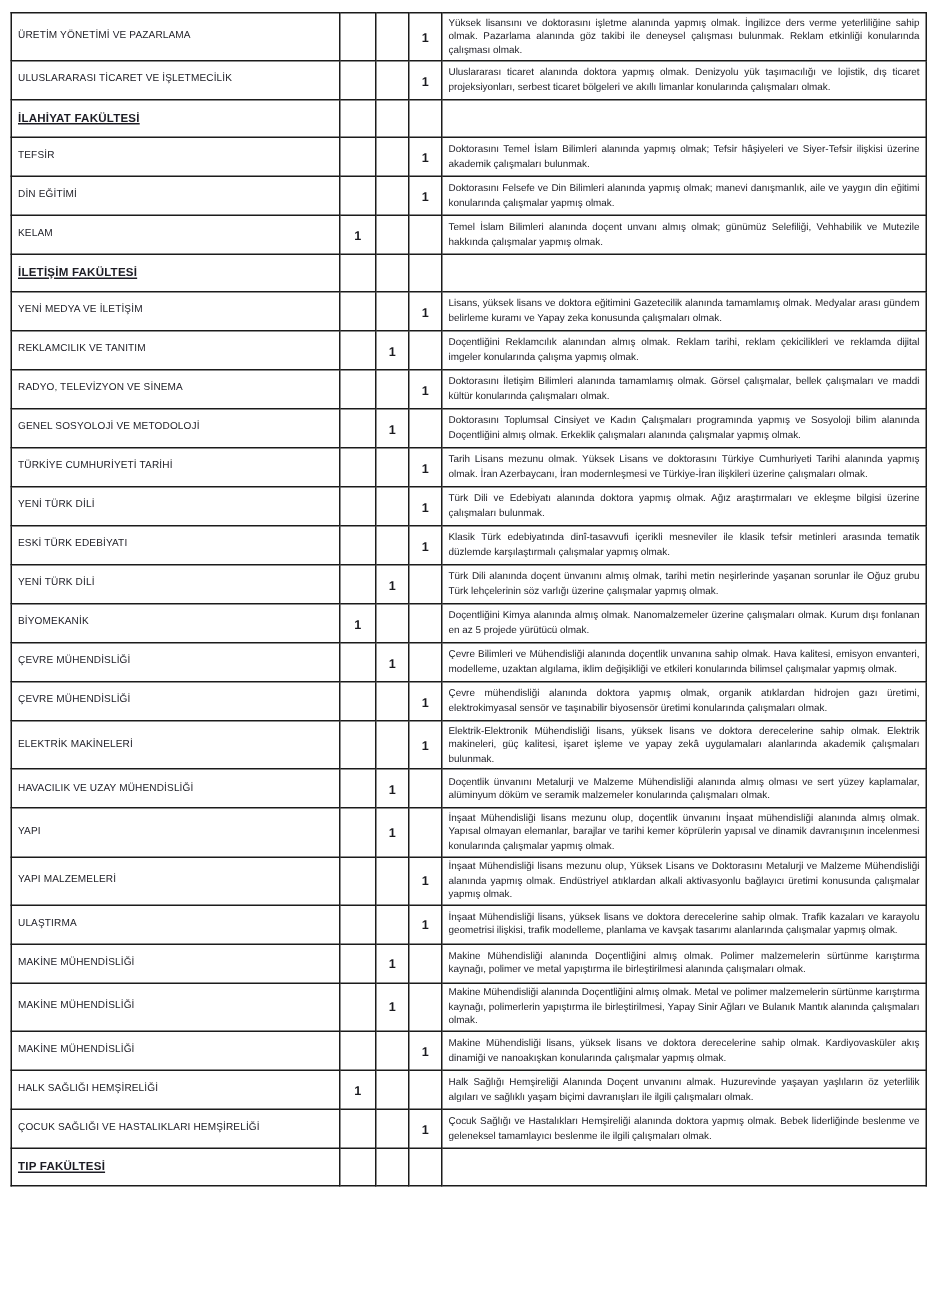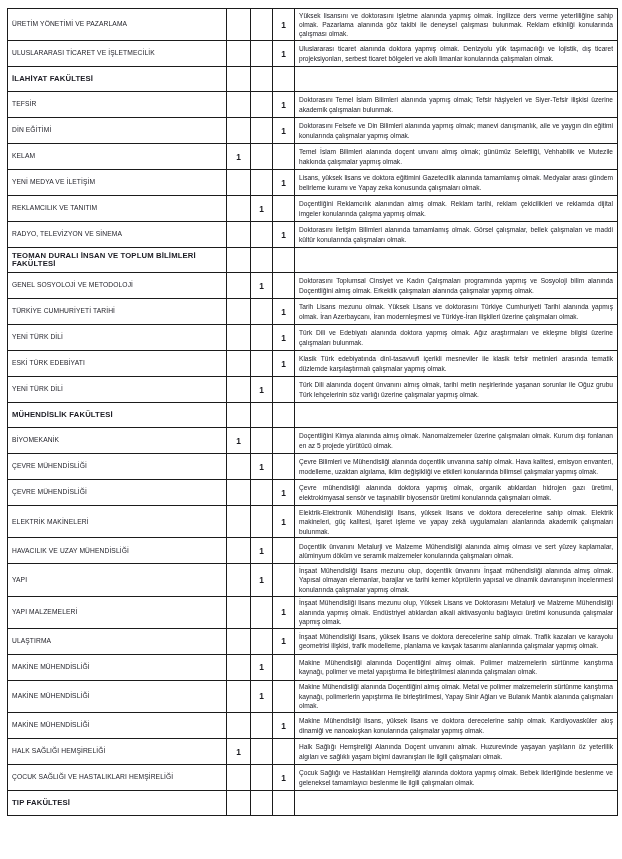--- a/index.html
+++ b/index.html
@@ -36,21 +36,21 @@
   col.c-req  { width: 323px; }
 
   td.name {
     font-size: 6.7px;
     line-height: 8.6px;
     padding: 2px 2px 2px 4px;
     letter-spacing: 0.1px;
     color: #1c1c24;
   }
   tr.position td { height: 21px; }
-  tr.section td { height: 20px; }
+  tr.section td { height: 20px; text-decoration: underline; }
   tr.section td.name {
     font-size: 7.7px;
     font-weight: bold;
     letter-spacing: 0.15px;
   }
   td.num {
     text-align: center;
     font-weight: bold;
     font-size: 8.4px;
     padding: 0;
@@ -111,20 +111,27 @@
           <td class="num">1</td>
           <td class="req">Doktorasını Felsefe ve Din Bilimleri alanında yapmış olmak; manevi danışmanlık, aile ve yaygın din eğitimi konularında çalışmalar yapmış olmak.</td>
         </tr>
         <tr class="position">
           <td class="name">KELAM</td>
           <td class="num">1</td>
           <td class="num"></td>
           <td class="num"></td>
           <td class="req">Temel İslam Bilimleri alanında doçent unvanı almış olmak; günümüz Selefiliği, Vehhabilik ve Mutezile hakkında çalışmalar yapmış olmak.</td>
         </tr>
+        <tr class="section">
+          <td class="name">İLETİŞİM FAKÜLTESİ</td>
+          <td class="num"></td>
+          <td class="num"></td>
+          <td class="num"></td>
+          <td class="req"></td>
+        </tr>
         <tr class="position">
           <td class="name">YENİ MEDYA VE İLETİŞİM</td>
           <td class="num"></td>
           <td class="num"></td>
           <td class="num">1</td>
           <td class="req">Lisans, yüksek lisans ve doktora eğitimini Gazetecilik alanında tamamlamış olmak. Medyalar arası gündem belirleme kuramı ve Yapay zeka konusunda çalışmaları olmak.</td>
         </tr>
         <tr class="position">
           <td class="name">REKLAMCILIK VE TANITIM</td>
           <td class="num"></td>
@@ -132,27 +139,20 @@
           <td class="num"></td>
           <td class="req">Doçentliğini Reklamcılık alanından almış olmak. Reklam tarihi, reklam çekicilikleri ve reklamda dijital imgeler konularında çalışma yapmış olmak.</td>
         </tr>
         <tr class="position">
           <td class="name">RADYO, TELEVİZYON VE SİNEMA</td>
           <td class="num"></td>
           <td class="num"></td>
           <td class="num">1</td>
           <td class="req">Doktorasını İletişim Bilimleri alanında tamamlamış olmak. Görsel çalışmalar, bellek çalışmaları ve maddi kültür konularında çalışmaları olmak.</td>
         </tr>
-        <tr class="section">
-          <td class="name">TEOMAN DURALI İNSAN VE TOPLUM BİLİMLERİ FAKÜLTESİ</td>
-          <td class="num"></td>
-          <td class="num"></td>
-          <td class="num"></td>
-          <td class="req"></td>
-        </tr>
         <tr class="position">
           <td class="name">GENEL SOSYOLOJİ VE METODOLOJİ</td>
           <td class="num"></td>
           <td class="num">1</td>
           <td class="num"></td>
           <td class="req">Doktorasını Toplumsal Cinsiyet ve Kadın Çalışmaları programında yapmış ve Sosyoloji bilim alanında Doçentliğini almış olmak. Erkeklik çalışmaları alanında çalışmalar yapmış olmak.</td>
         </tr>
         <tr class="position">
           <td class="name">TÜRKİYE CUMHURİYETİ TARİHİ</td>
           <td class="num"></td>
@@ -173,27 +173,20 @@
           <td class="num"></td>
           <td class="num">1</td>
           <td class="req">Klasik Türk edebiyatında dinî-tasavvufi içerikli mesneviler ile klasik tefsir metinleri arasında tematik düzlemde karşılaştırmalı çalışmalar yapmış olmak.</td>
         </tr>
         <tr class="position">
           <td class="name">YENİ TÜRK DİLİ</td>
           <td class="num"></td>
           <td class="num">1</td>
           <td class="num"></td>
           <td class="req">Türk Dili alanında doçent ünvanını almış olmak, tarihi metin neşirlerinde yaşanan sorunlar ile Oğuz grubu Türk lehçelerinin söz varlığı üzerine çalışmalar yapmış olmak.</td>
-        </tr>
-        <tr class="section">
-          <td class="name">MÜHENDİSLİK FAKÜLTESİ</td>
-          <td class="num"></td>
-          <td class="num"></td>
-          <td class="num"></td>
-          <td class="req"></td>
         </tr>
         <tr class="position">
           <td class="name">BİYOMEKANİK</td>
           <td class="num">1</td>
           <td class="num"></td>
           <td class="num"></td>
           <td class="req">Doçentliğini Kimya alanında almış olmak. Nanomalzemeler üzerine çalışmaları olmak. Kurum dışı fonlanan en az 5 projede yürütücü olmak.</td>
         </tr>
         <tr class="position">
           <td class="name">ÇEVRE MÜHENDİSLİĞİ</td>

